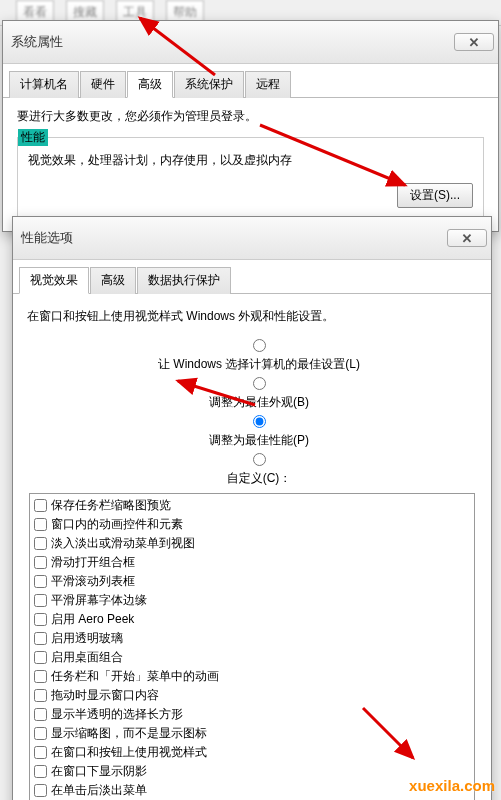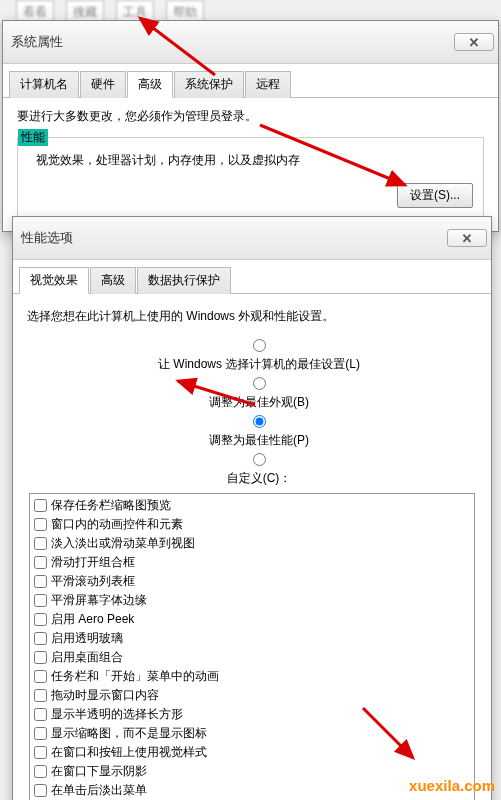--- a/index.html
+++ b/index.html
@@ -60,42 +60,42 @@
     <div class="tab">计算机名</div>
     <div class="tab">硬件</div>
     <div class="tab active">高级</div>
     <div class="tab">系统保护</div>
     <div class="tab">远程</div>
   </div>
   <div class="body">
     <div style="margin-bottom:4px;">要进行大多数更改，您必须作为管理员登录。</div>
     <div class="fieldset">
       <span class="fieldset-legend">性能</span>
-      <div style="margin:6px 8px 14px;">视觉效果，处理器计划，内存使用，以及虚拟内存</div>
+      <div style="margin:6px 0 14px;">视觉效果，处理器计划，内存使用，以及虚拟内存</div>
       <div style="text-align:right;">
         <button class="btn">设置(S)...</button>
       </div>
     </div>
   </div>
 </div>
 
 <div class="window" style="left:12px; top:216px; width:480px;">
   <div class="titlebar">
     <span class="title">性能选项</span>
     <div class="close-btn">
         <span class="close-x">✕</span>
       </div>
   </div>
   <div class="tabs">
     <div class="tab active">视觉效果</div>
     <div class="tab">高级</div>
     <div class="tab">数据执行保护</div>
   </div>
   <div class="body">
-    <div style="margin:4px 0 14px;">选择您想在此计算机上使用的 Windows 外观和性能设置。</div>
+    <div style="margin:4px 0 14px;">在窗口和按钮上使用视觉样式 Windows 外观和性能设置。</div>
     <div id="radios">
         <label class="radio-row">
           <input type="radio" name="vfx" style="">
           <span>让 Windows 选择计算机的最佳设置(L)</span>
         </label>
         <label class="radio-row">
           <input type="radio" name="vfx" style="">
           <span>调整为最佳外观(B)</span>
         </label>
         <label class="radio-row">

